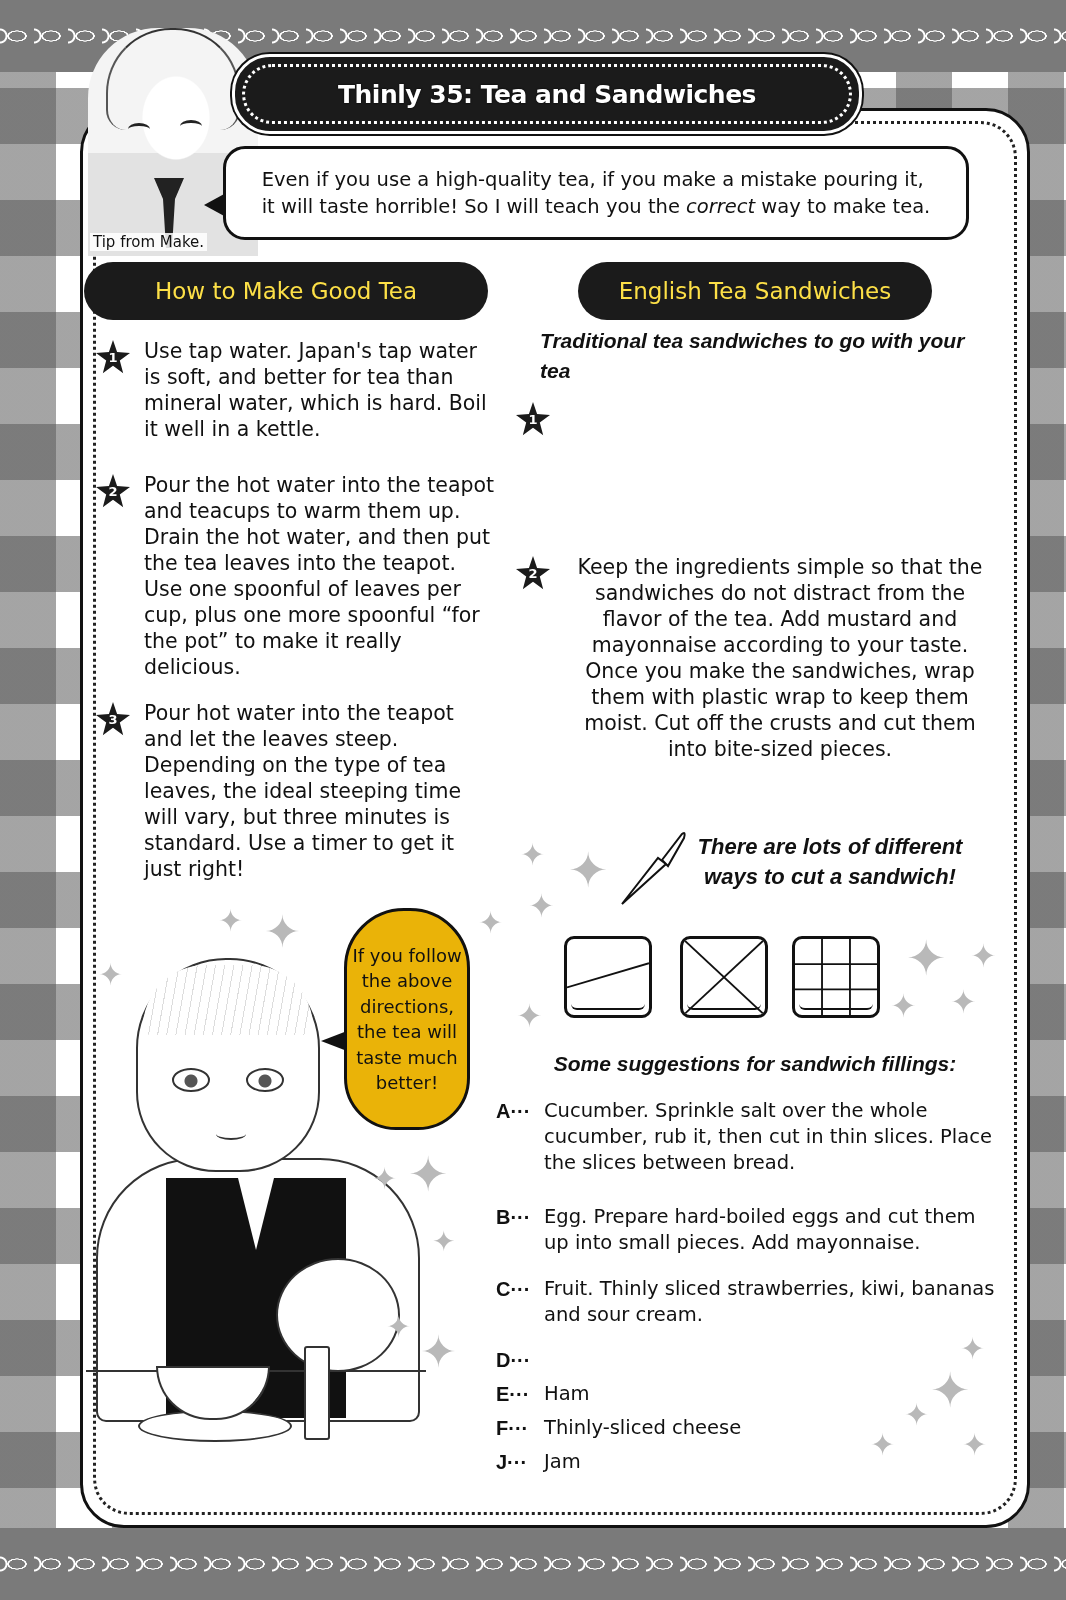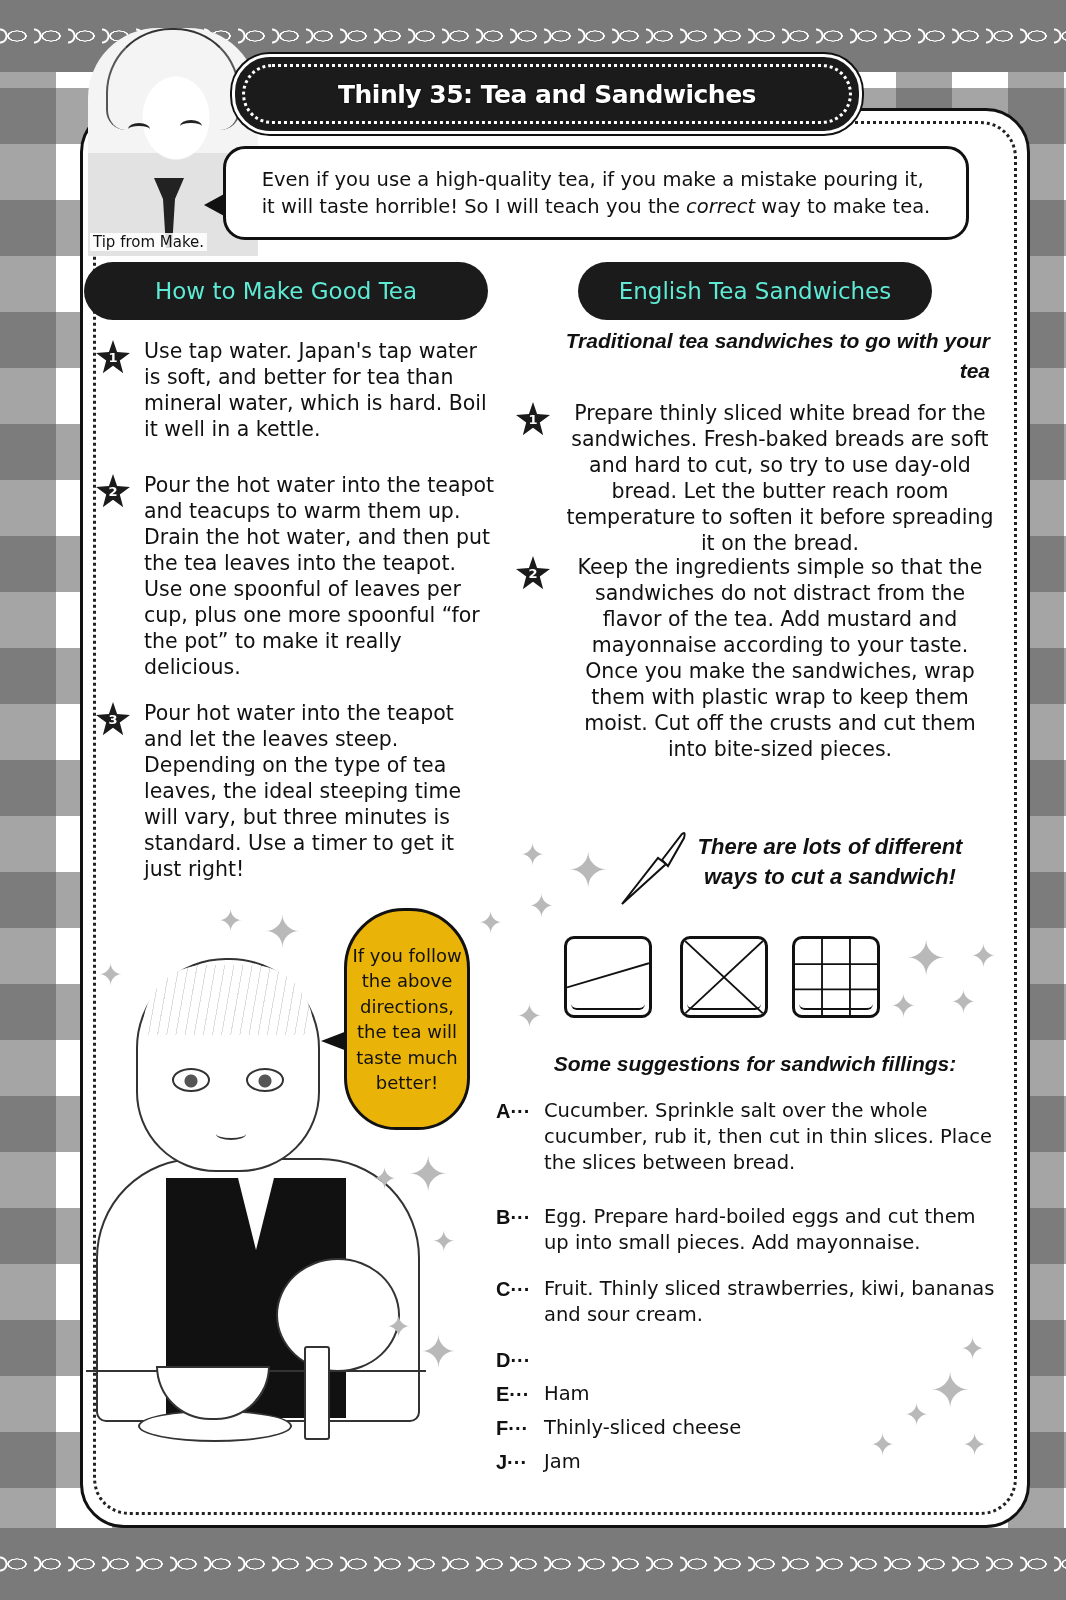--- a/index.html
+++ b/index.html
@@ -72,35 +72,35 @@
   }
   .speech-box::before {
     content: ""; position: absolute; left: -22px; top: 44px; width: 0; height: 0;
     border-top: 12px solid transparent; border-bottom: 12px solid transparent; border-right: 22px solid #111;
   }
   .speech-text { font-size: 19.5px; line-height: 27px; text-align: left; color: #111; }
   .speech-text em { }
   .sec-pill {
     position: absolute; height: 58px; background: #1b1b1b; border-radius: 30px;
     display: flex; align-items: center; justify-content: center;
-    color: #5eead4; font-size: 23px; font-family: "DejaVu Sans", sans-serif;
+    color: #fde047; font-size: 23px; font-family: "DejaVu Sans", sans-serif;
   }
   .step {
     position: absolute; display: flex; align-items: flex-start;
   }
   .star {
     flex: 0 0 auto; width: 34px; height: 34px; background: #1b1b1b; color: #fff;
     clip-path: polygon(50% 0%, 62% 35%, 100% 38%, 70% 60%, 80% 98%, 50% 76%, 20% 98%, 30% 60%, 0% 38%, 38% 35%);
     display: flex; align-items: center; justify-content: center; font-size: 13px; font-weight: bold;
     margin-right: 14px; margin-top: 2px;
   }
   .step-text { font-size: 20.5px; line-height: 26px; color: #111; }
   .right-step .step-text { text-align: center; }
   .subtitle {
-    position: absolute; left: 540px; top: 326px; width: 450px; text-align: right;
+    position: absolute; left: 540px; top: 326px; width: 450px; text-align: left;
     font-family: "Liberation Sans", sans-serif; font-weight: bold; font-style: italic; font-size: 21px; line-height: 30px;
   }
   .sparkle {
     position: absolute; color: #b9b9b9; line-height: 1;
   }
   .knife {
     position: absolute; left: 618px; top: 828px; width: 70px; height: 80px;
   }
   .cut-caption {
     position: absolute; left: 680px; top: 832px; width: 300px; text-align: center;
@@ -237,21 +237,20 @@
   <div class="burst-text">If you follow the above directions, the tea will taste much better!</div>
 </div>
 
 <div class="sec-pill" style="left:578px;top:262px;width:354px;">
   <span>English Tea Sandwiches</span>
 </div>
 <div class="subtitle">Traditional tea sandwiches to go with your tea</div>
 
 <div class="step right-step" style="left:516px;top:400px;width:480px;">
   <div class="star">1</div>
-  <div class="step-text">Prepare thinly sliced white bread for the sandwiches. Fresh-baked breads are soft and hard to cut, so try to use day-old bread. Let the butter reach room temperature to soften it before spreading it on the bread.</div>
 </div>
 <div class="step right-step" style="left:516px;top:554px;width:480px;">
   <div class="star">2</div>
   <div class="step-text">Keep the ingredients simple so that the sandwiches do not distract from the flavor of the tea. Add mustard and mayonnaise according to your taste. Once you make the sandwiches, wrap them with plastic wrap to keep them moist. Cut off the crusts and cut them into bite-sized pieces.</div>
 </div>
 
 <svg class="knife" viewBox="0 0 70 80">
   <path d="M4 76 L40 30 L48 36 Z" fill="#fff" stroke="#111" stroke-width="2"></path>
   <path d="M44 32 L64 6 Q68 3 66 10 L50 38 Z" fill="#fff" stroke="#111" stroke-width="2"></path>
 </svg>

